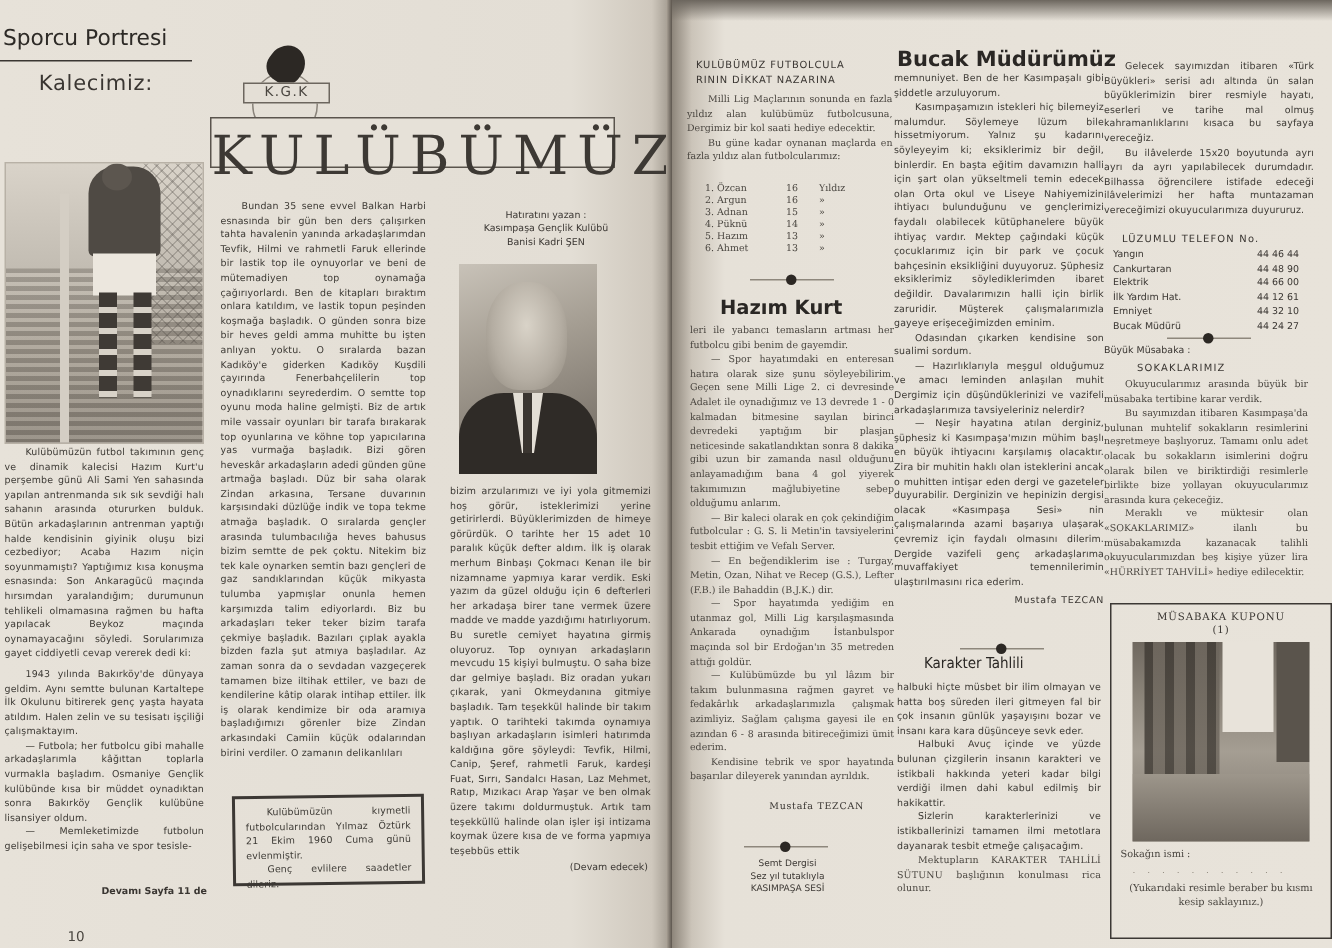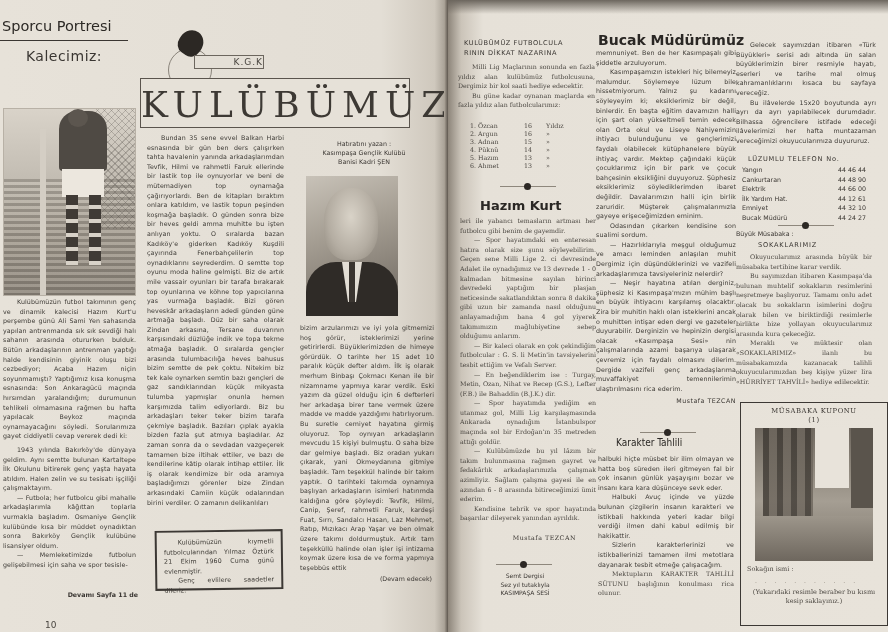--- a/index.html
+++ b/index.html
@@ -27,22 +27,22 @@
   .keeper-leg2 { position: absolute; left: 85px; top: 86px; width: 12px; height: 70px; background: repeating-linear-gradient(180deg, #3f3a35 0 10px, #d8d2c8 10px 14px); }
   .stands { position: absolute; left: 0; top: 70px; width: 133px; height: 118px; background: repeating-linear-gradient(180deg, rgba(90,84,76,0.35) 0 3px, rgba(210,203,192,0.2) 3px 6px); }
   .post { position: absolute; left: 36px; top: 20px; width: 6px; height: 168px; background: #d4cec4; }
   .net { position: absolute; right: 0; top: 0; width: 40px; height: 120px; background: repeating-linear-gradient(45deg, rgba(70,65,60,0.25) 0 1px, transparent 1px 5px), repeating-linear-gradient(-45deg, rgba(70,65,60,0.25) 0 1px, transparent 1px 5px); }
   .col-a { left: 3px; top: 297px; width: 133px; }
   .devami { left: 60px; top: 591px; width: 78px; text-align: right; font-size: 6.3px; font-weight: bold; color: #3a3632; }
   .page-num-left { left: 10px; top: 620px; font-size: 9px; color: #4a4640; margin-left: 35px; }
   .logo-wrap { left: 162px; top: 30px; width: 58px; height: 60px; }
   .logo-circle { position: absolute; left: 6px; top: 18px; width: 44px; height: 44px; border: 1px solid #8a847b; border-radius: 50%; }
   .logo-badge { position: absolute; left: 17px; top: 0; width: 24px; height: 26px; background: #2c2824; transform: rotate(35deg); border-radius: 50% 50% 40% 40%; }
-  .logo-box { position: absolute; left: 0; top: 25px; width: 70px; height: 14px; border: 1px solid #6c665e; background: #e4dfd6; font-size: 9px; color: #4a4640; text-align: right; line-height: 12px; letter-spacing: 1px; margin-left: 32px; }
-  .kulubumuz-box { left: 140px; top: 78px; width: 270px; height: 50px; border: 1px solid #5a544d; background: #e6e1d8; }
+  .logo-box { position: absolute; left: 0; top: 25px; width: 58px; height: 14px; border: 1px solid #6c665e; background: #e4dfd6; font-size: 9px; color: #4a4640; text-align: center; line-height: 12px; letter-spacing: 1px; }
+  .kulubumuz-box { left: 140px; top: 78px; width: 270px; height: 34px; border: 1px solid #5a544d; background: #e6e1d8; }
   .kulubumuz-text { position: absolute; left: 0; top: 4px; width: 270px; text-align: center; font-family: "DejaVu Serif", serif; font-size: 36px; letter-spacing: 6px; color: #3d3934; line-height: 44px; }
   .col-b { left: 147px; top: 133px; width: 137px; }
   .notice-box { left: 155px; top: 530px; width: 128px; height: 60px; border: 2px solid #3c3834; padding: 5px 7px; transform: rotate(-0.8deg); }
   .hatira { left: 300px; top: 139px; width: 128px; text-align: center; font-size: 6.3px; line-height: 9px; color: #3a3632; }
   .photo-founder { left: 306px; top: 176px; width: 92px; height: 140px; background: linear-gradient(160deg, #c8c2b8 0%, #a49d92 40%, #6d665e 100%); overflow: hidden; }
   .founder-face { position: absolute; left: 18px; top: 12px; width: 54px; height: 72px; background: radial-gradient(ellipse at 50% 40%, #d9d3c8 0%, #b4ad a2 60%, #8e877c 100%); background: radial-gradient(ellipse at 50% 40%, #d9d3c8 0%, #b4ada2 60%, #8e877c 100%); border-radius: 45% 45% 40% 40%; }
   .founder-suit { position: absolute; left: 0; top: 86px; width: 92px; height: 54px; background: #2f2b27; border-radius: 30px 30px 0 0; }
   .founder-collar { position: absolute; left: 36px; top: 86px; width: 20px; height: 40px; background: linear-gradient(90deg, #e3ded5 0 35%, #3a3530 35% 65%, #e3ded5 65%); clip-path: polygon(0 0, 100% 0, 70% 100%, 30% 100%); }
   .col-c { left: 300px; top: 323px; width: 134px; }
   .devam-ed { left: 340px; top: 575px; width: 92px; text-align: right; font-size: 6.3px; color: #3a3632; }

